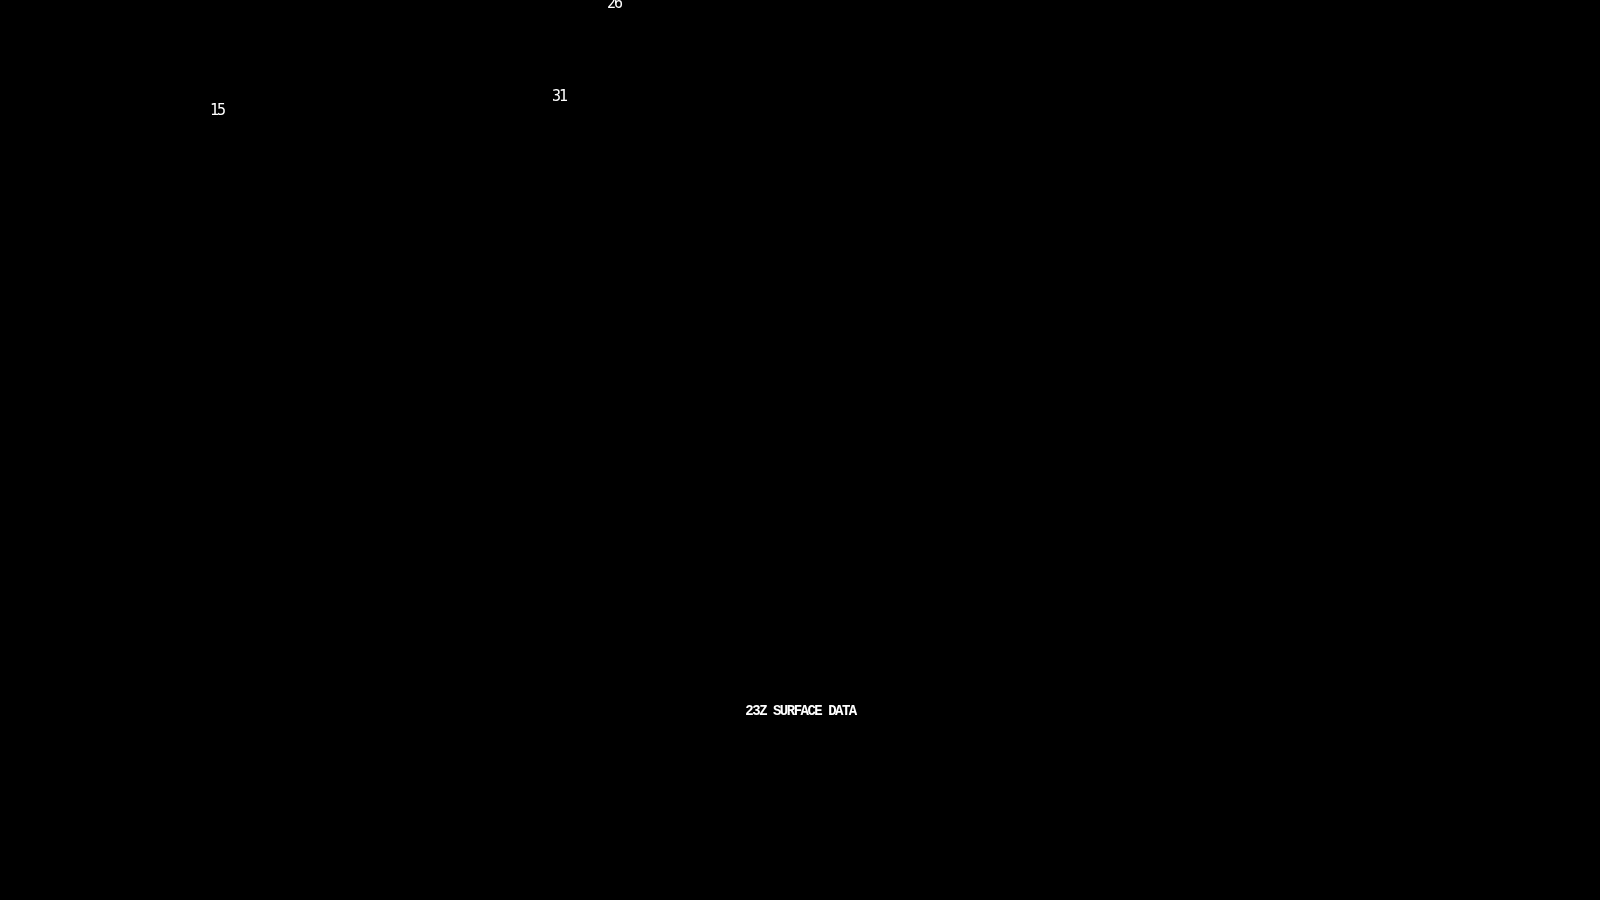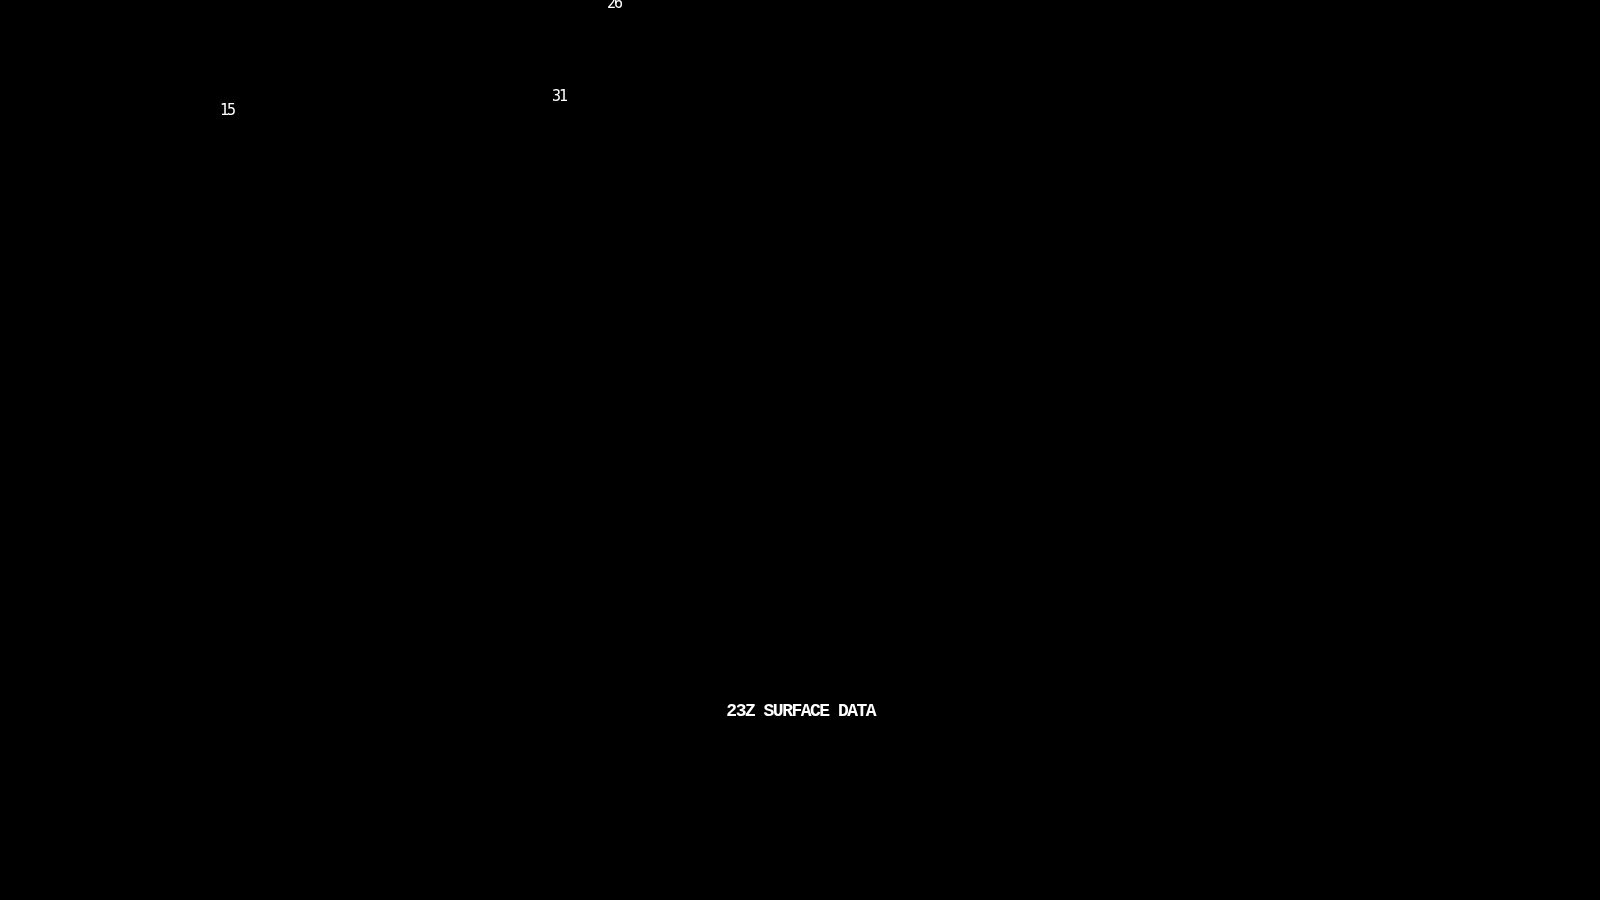--- a/index.html
+++ b/index.html
@@ -30,29 +30,29 @@
     white-space: nowrap;
   }
   .map-title {
     position: absolute;
     left: 50%;
     bottom: 10px;
     transform: translateX(-49.5%);
     color: #ffffff;
     font-family: "Liberation Mono", "DejaVu Sans Mono", monospace;
     font-weight: bold;
-    font-size: 18px;
+    font-size: 14px;
     line-height: 13px;
     letter-spacing: -1.5px;
     white-space: nowrap;
   }
 </style>
 </head>
 <body>
 
 <div class="screen">
   <div id="stations-layer">
       <div class="station-value" style="left: 607px; top: -4px;">26</div>
       <div class="station-value" style="left: 552px; top: 89px;">31</div>
-      <div class="station-value" style="left: 220px; top: 103px;">15</div>
+      <div class="station-value" style="left: 210px; top: 103px;">15</div>
     </div>
   <div class="map-title">23Z SURFACE DATA</div>
 </div>
 
 </body></html>

